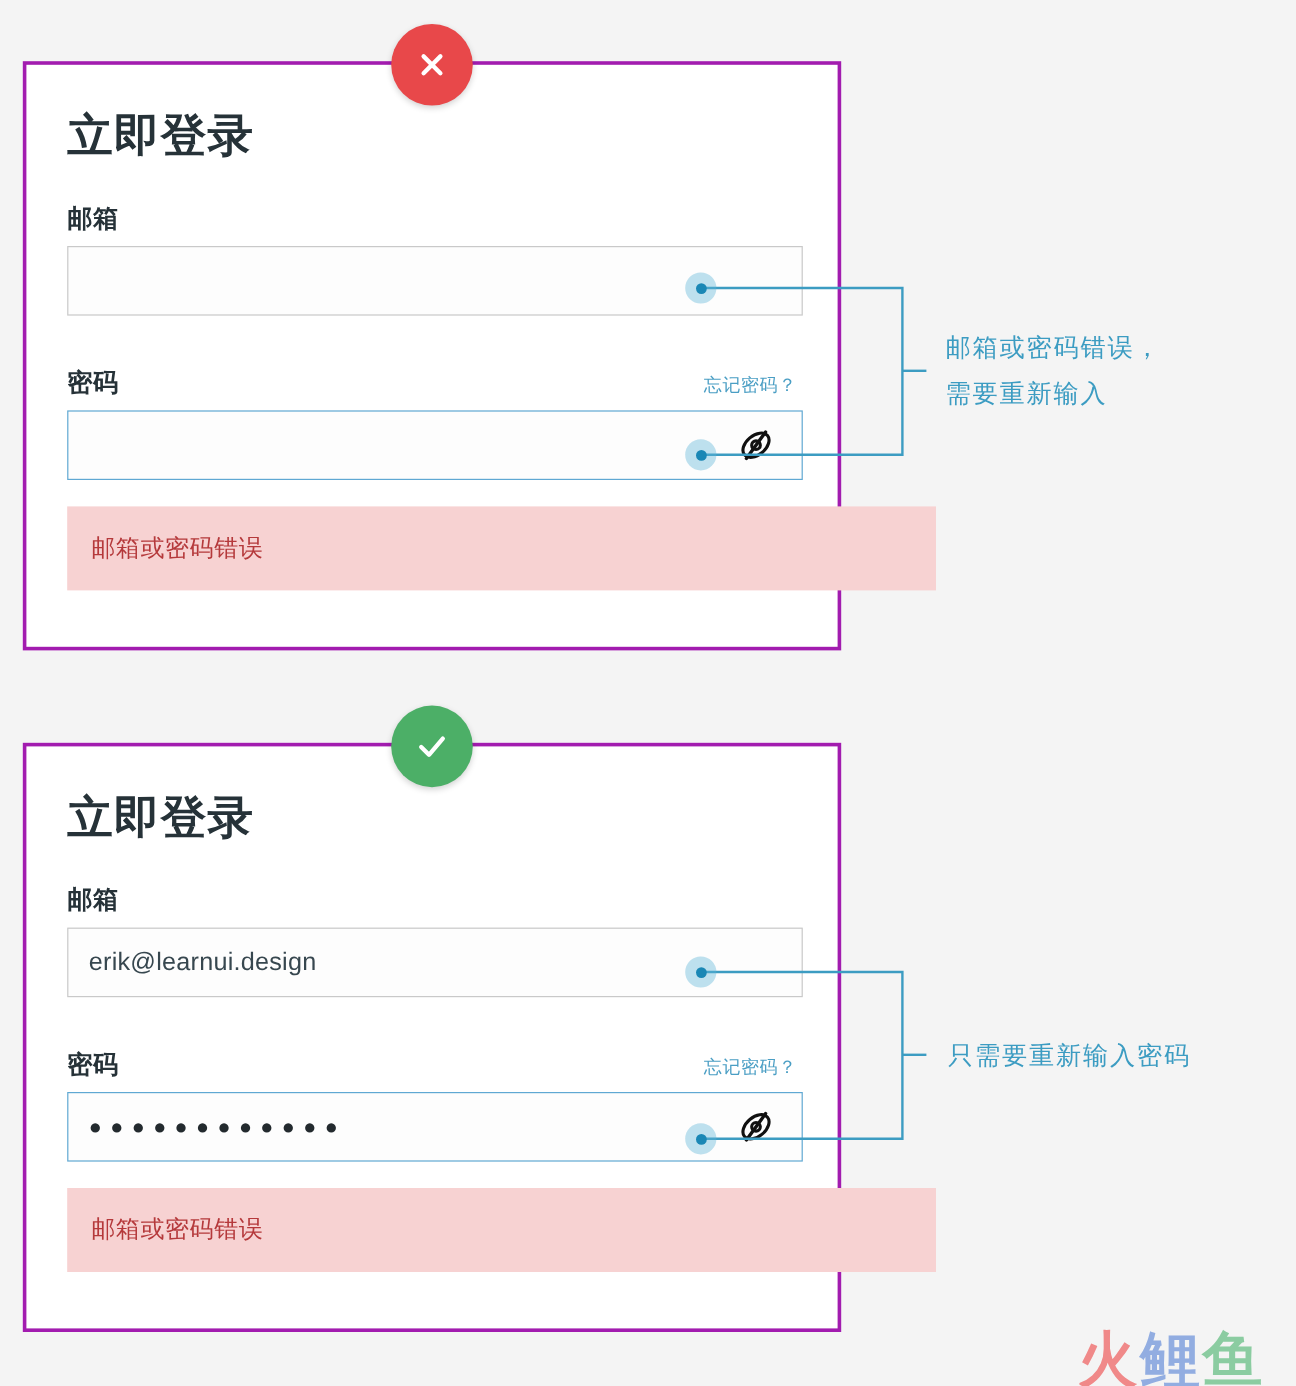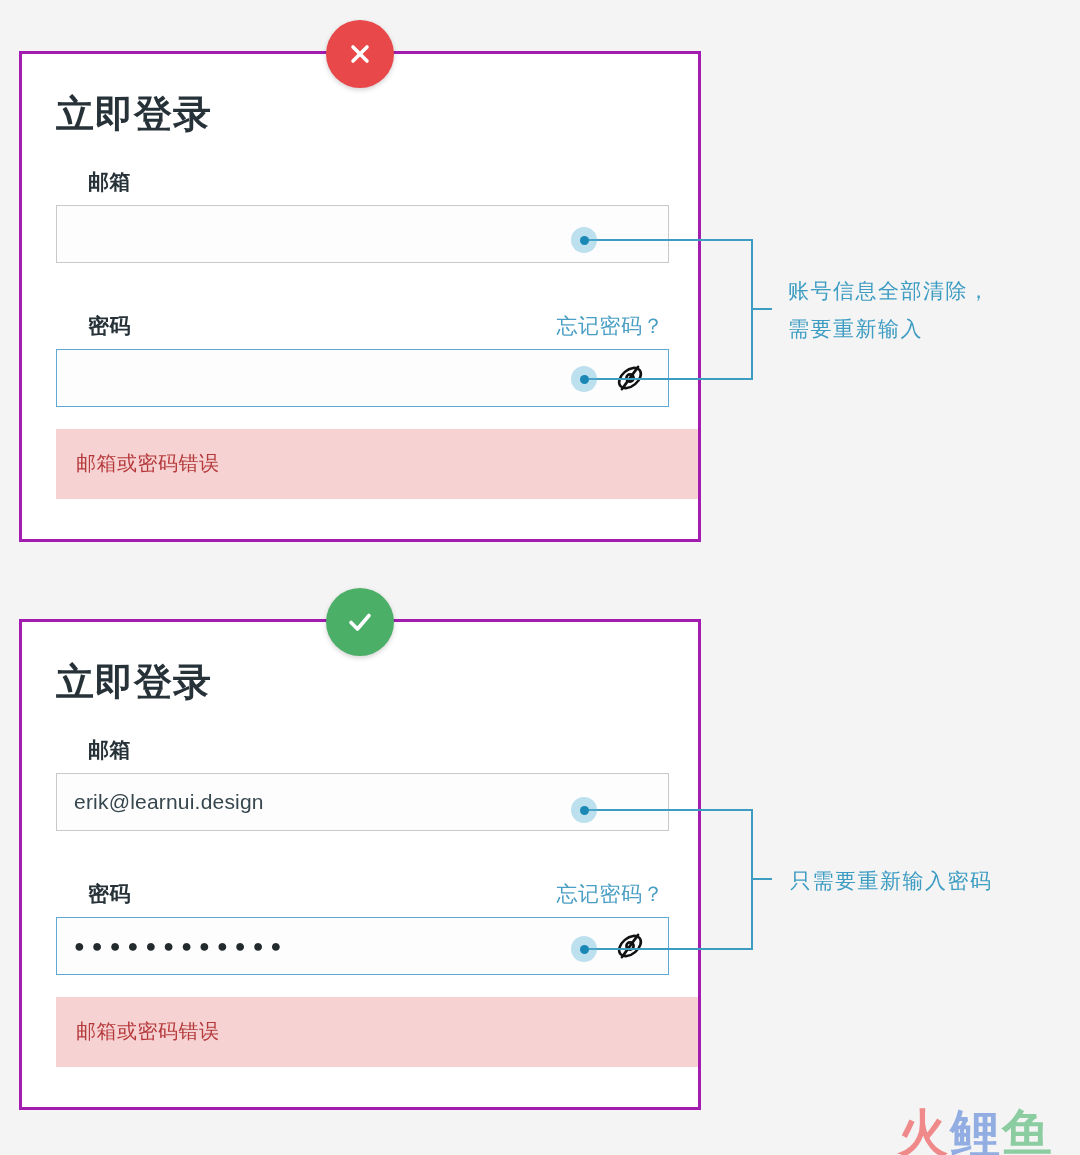--- a/index.html
+++ b/index.html
@@ -41,24 +41,23 @@
     display: flex;
     align-items: baseline;
     justify-content: space-between;
     margin-bottom: 9px;
   }
   .field-label {
     font-size: 21px;
     font-weight: bold;
     color: #263238;
     letter-spacing: 0.5px;
-    margin-left: 32px;
   }
   .forgot-link {
-    font-size: 21px;
+    font-size: 15px;
     color: #4a9ec4;
     letter-spacing: 0.5px;
     cursor: pointer;
     margin-top: 27px;
   }
 
   .input-wrap { position: relative; margin-bottom: 22px; }
 
   .text-input {
     width: 613px;
@@ -90,21 +89,21 @@
     transform: translateY(-50%);
     width: 34px;
     height: 34px;
     cursor: pointer;
   }
 
   
   .error-banner {
     background: #f7d2d2;
     height: 70px;
-    width: 642px;
+    width: 724px;
     display: flex;
     align-items: center;
     padding-left: 20px;
     margin-bottom: 22px;
   }
   .error-text {
     color: #b5393b;
     font-size: 20px;
     letter-spacing: 0.5px;
   }
@@ -270,21 +269,21 @@
 
     <path d="M584,810 L752,810 L752,949 L584,949" fill="none" stroke="#3c9cc2" stroke-width="2"></path>
     <line x1="752" y1="879" x2="772" y2="879" stroke="#3c9cc2" stroke-width="2"></line>
   </svg>
 
   <span class="anchor-dot dot-a"></span>
   <span class="anchor-dot dot-b"></span>
   <span class="anchor-dot dot-c"></span>
   <span class="anchor-dot dot-d"></span>
 
-  <div class="anno-text anno-text-1">账号信息全部清除，
+  <div class="anno-text anno-text-1">邮箱或密码错误，
 需要重新输入</div>
   <div class="anno-text anno-text-2">只需要重新输入密码</div>
 
   <div class="watermark">
     <span class="wm-1">火</span><span class="wm-2">鲤</span><span class="wm-3">鱼</span>
   </div>
 
 </div>
 
 </body></html>

